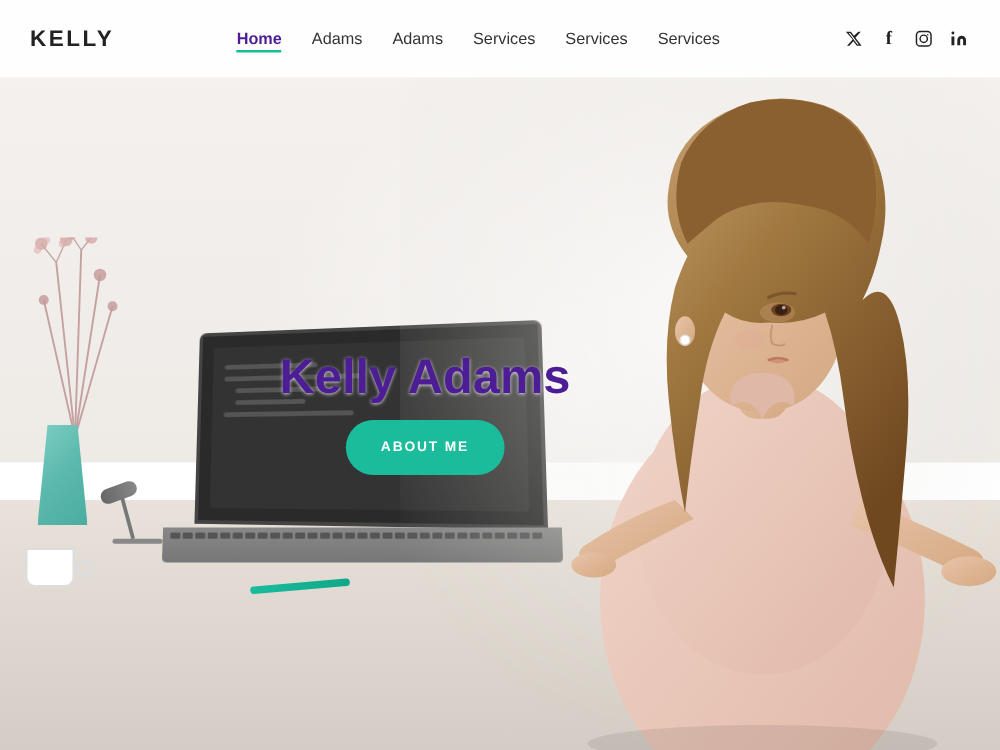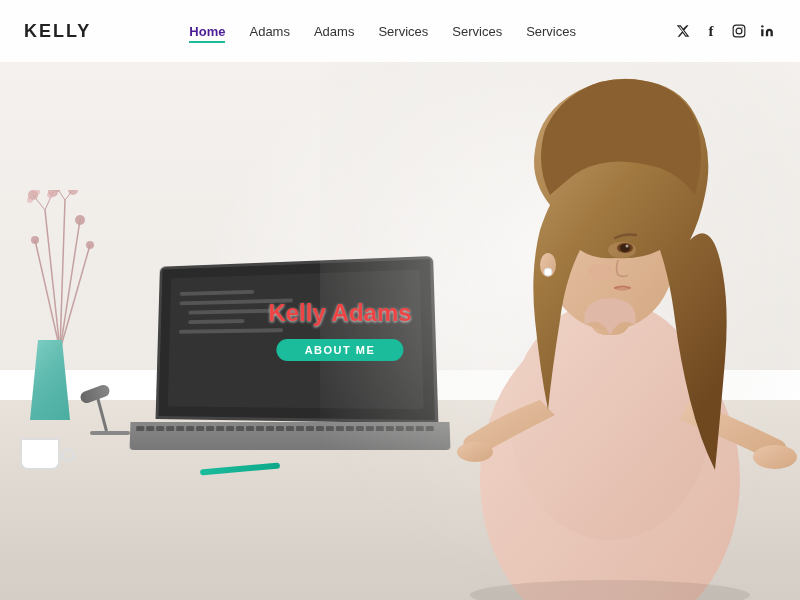--- a/index.html
+++ b/index.html
@@ -201,39 +201,39 @@
       left: 50%;
       top: 50%;
       transform: translate(-50%, -50%);
       text-align: center;
       z-index: 5;
       margin-left: -60px;
       margin-top: 30px;
     }
 
     .hero-name {
-      font-size: 24px;
+      font-size: 39px;
       font-weight: 700;
-      color: #ef4444;
+      color: #4c1d95;
       margin-bottom: 12px;
       text-shadow: 0 1px 3px rgba(255,255,255,0.8);
     }
 
     .hero-subtitle {
       font-size: 15px;
       color: #555;
       margin-bottom: 20px;
       text-shadow: 0 1px 2px rgba(255,255,255,0.8);
     }
 
     .btn-about {
       display: inline-block;
       background: #1abc9c;
       color: white;
-      padding: 5px 28px;
+      padding: 16px 28px;
       border-radius: 25px;
       font-size: 11px;
       font-weight: 700;
       letter-spacing: 1.5px;
       cursor: pointer;
       border: none;
       text-transform: uppercase;
     }
 
     

